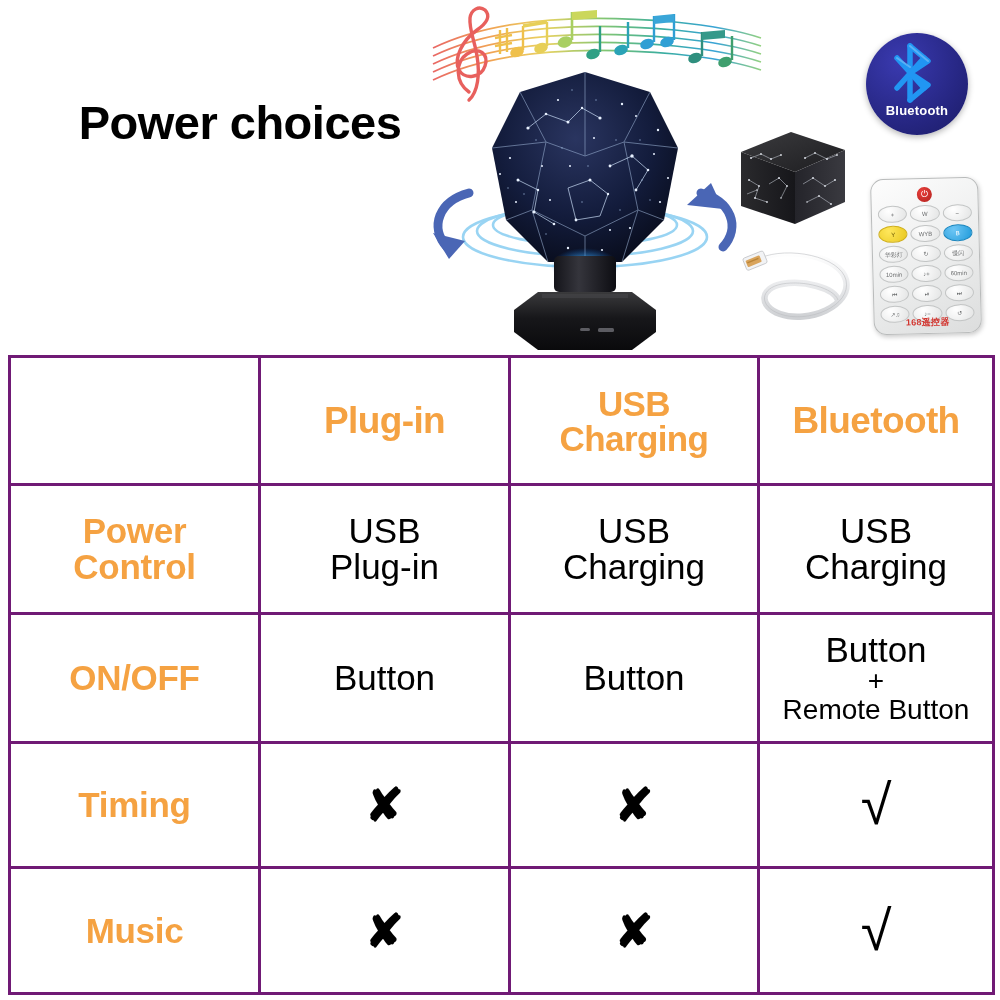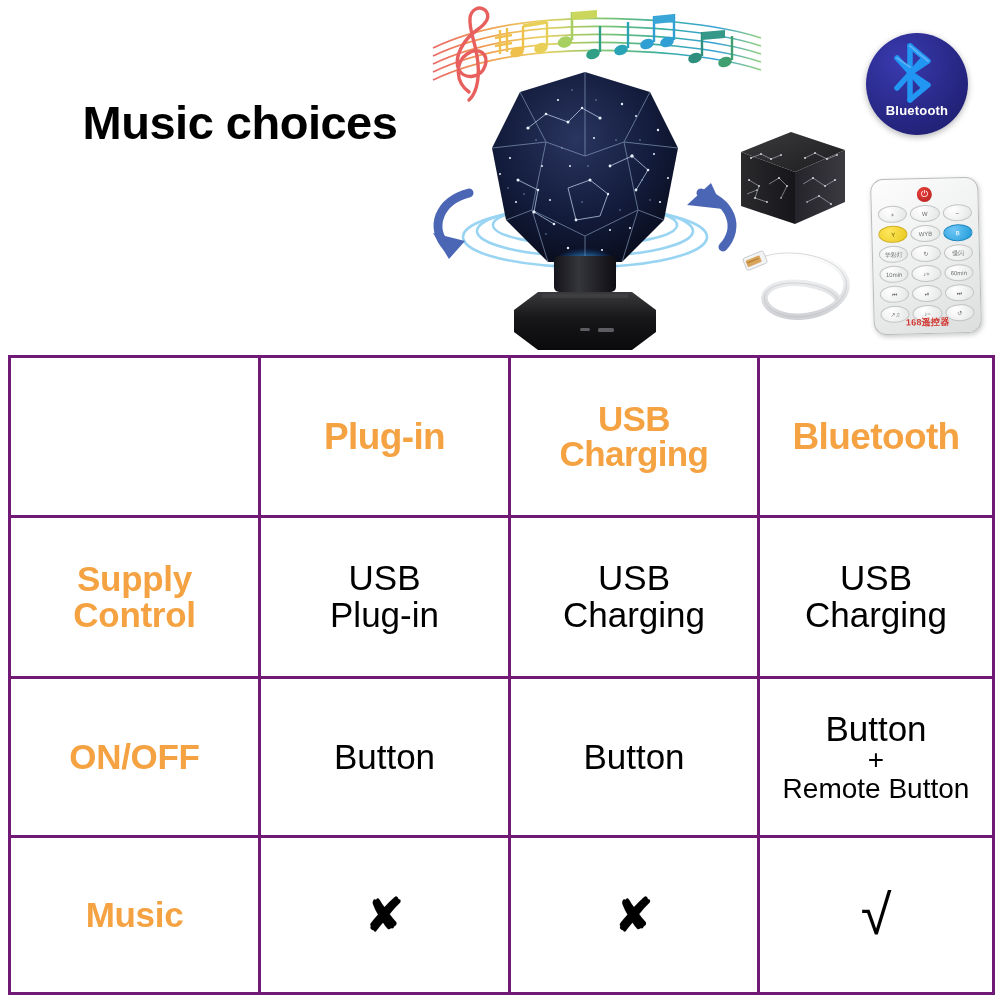--- a/index.html
+++ b/index.html
@@ -144,21 +144,21 @@
   .nowrap { white-space:nowrap; }
 </style>
 </head>
 <body>
 
 <div id="page">
 
   <div id="hero">
 
     <div class="headline">
-      <span class="l2">Music choices</span>
+      <span class="l2">Power choices</span>
     </div>
 
     <svg id="music-notes" viewBox="0 0 340 120">
       <defs>
         <linearGradient id="gStaff" x1="0" y1="0" x2="1" y2="0">
           <stop offset="0%" stop-color="#e8605d"></stop>
           <stop offset="18%" stop-color="#f0a04b"></stop>
           <stop offset="34%" stop-color="#e8d05a"></stop>
           <stop offset="52%" stop-color="#7dc36b"></stop>
           <stop offset="70%" stop-color="#2fa99b"></stop>
@@ -479,21 +479,21 @@
           <div class="hdr two">USB</div>
           <div class="hdr two">Charging</div>
         </td>
         <td>
           <div class="hdr nowrap">Bluetooth</div>
         </td>
       </tr>
 
       <tr class="r-pow">
         <td>
-          <div class="feat">Supply</div>
+          <div class="feat">Power</div>
           <div class="feat">Control</div>
         </td>
         <td>
           <div class="val">USB</div>
           <div class="val">Plug-in</div>
         </td>
         <td>
           <div class="val">USB</div>
           <div class="val">Charging</div>
         </td>
@@ -518,20 +518,34 @@
           <div class="val">
               <span class="plus">+</span>
             </div>
           <div class="val">
               <span class="small nowrap">Remote Button</span>
             </div>
         </td>
       </tr>
 
 
+      <tr class="r-tim">
+        <td>
+          <div class="feat">Timing</div>
+        </td>
+        <td>
+          <div class="mark-x">✘</div>
+        </td>
+        <td>
+          <div class="mark-x">✘</div>
+        </td>
+        <td>
+          <div class="mark-check">√</div>
+        </td>
+      </tr>
 
       <tr class="r-mus">
         <td>
           <div class="feat">Music</div>
         </td>
         <td>
           <div class="mark-x">✘</div>
         </td>
         <td>
           <div class="mark-x">✘</div>

